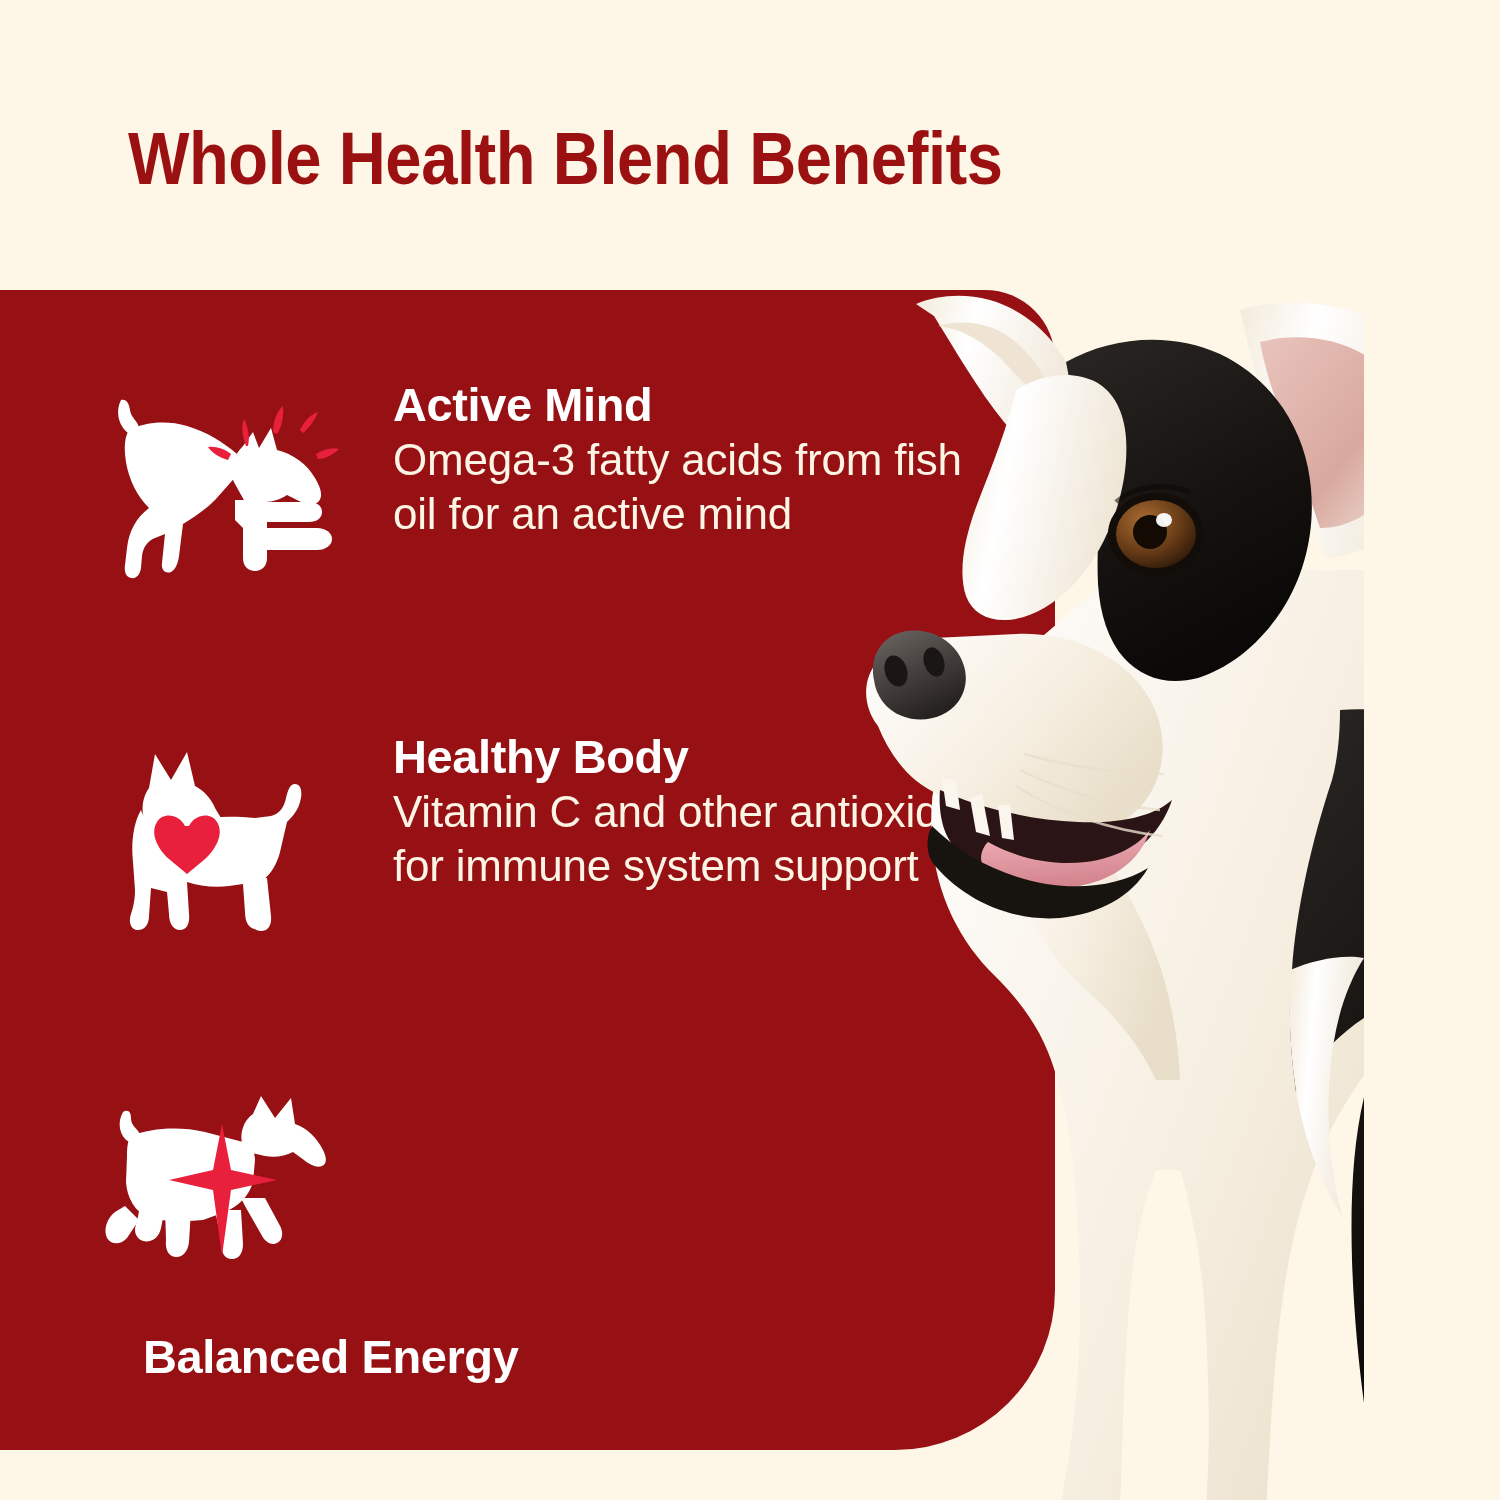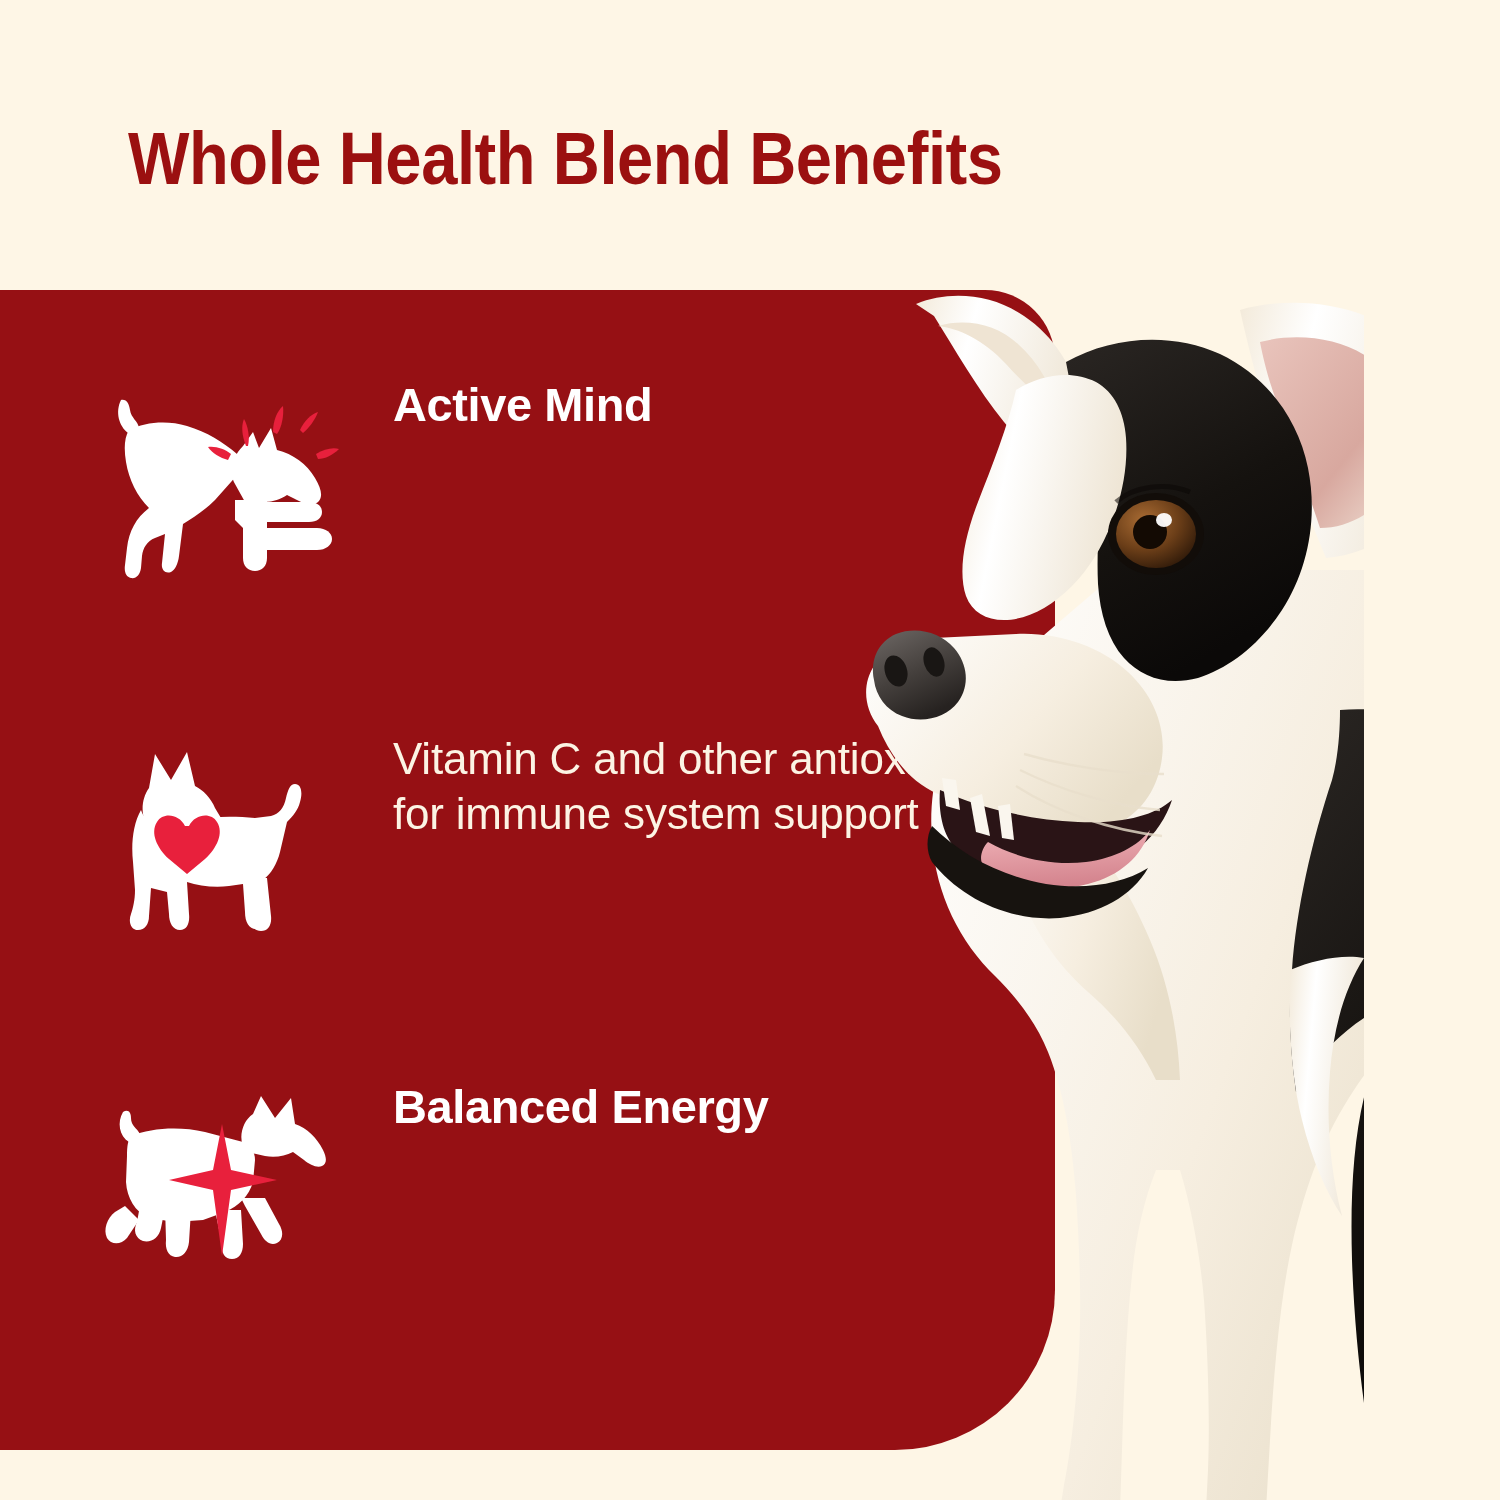--- a/index.html
+++ b/index.html
@@ -68,21 +68,21 @@
   .benefit-row {
     position: absolute;
     display: flex;
     align-items: flex-start;
     left: 95px;
     justify-content: space-between;
   }
 
   .benefit-row.r0 { top: 88px; }
   .benefit-row.r1 { top: 440px; }
-  .benefit-row.r2 { top: 790px; }
+  .benefit-row.r2 { top: 790px; flex-direction: column; }
 
   .benefit-icon {
     width: 250px;
     flex: 0 0 250px;
     padding-top: 10px;
   }
   .benefit-icon svg { display: block; }
 
   .benefit-text {
     padding-left: 48px;
@@ -193,20 +193,21 @@
             <path d="M151 58 C147 48 146 38 149 31 C153 38 155 49 153 58 Z"></path>
             <path d="M178 44 C178 33 182 23 188 18 C189 27 187 39 182 46 Z"></path>
             <path d="M205 42 C209 33 216 26 223 24 C220 32 214 40 208 45 Z"></path>
             <path d="M221 66 C229 61 238 59 244 61 C238 67 230 71 223 71 Z"></path>
             <path d="M133 72 C125 70 117 65 113 59 C121 58 130 61 136 66 Z"></path>
           </g>
         </svg>
       </div>
       <div class="benefit-text">
         <div class="benefit-title">Active Mind</div>
+        <div class="benefit-desc">Omega-3 fatty acids from fish oil for an active mind</div>
       </div>
     </div>
 
     <div class="benefit-row r1">
       <div class="benefit-icon">
         <svg width="250" height="200" viewBox="0 0 250 200" aria-hidden="true">
           <g fill="#FFFFFF">
 
             <path d="M54 48
                      L60 14
@@ -259,20 +260,21 @@
                      C55 93 62 108 74 119
                      L92 134
                      L110 119
                      C122 108 129 93 122 82
                      C116 72 100 74 94 86
                      Z"></path>
           </g>
         </svg>
       </div>
       <div class="benefit-text">
+        <div class="benefit-title">Healthy Body</div>
         <div class="benefit-desc">Vitamin C and other antioxidants for immune system support</div>
       </div>
     </div>
 
     <div class="benefit-row r2">
       <div class="benefit-icon">
         <svg width="250" height="185" viewBox="0 0 250 185" aria-hidden="true">
           <g fill="#FFFFFF">
 
             <path d="M28 22 C22 32 24 46 34 52 C42 56 48 51 45 44 C42 38 36 36 36 28 C36 22 33 19 28 22 Z"></path>

